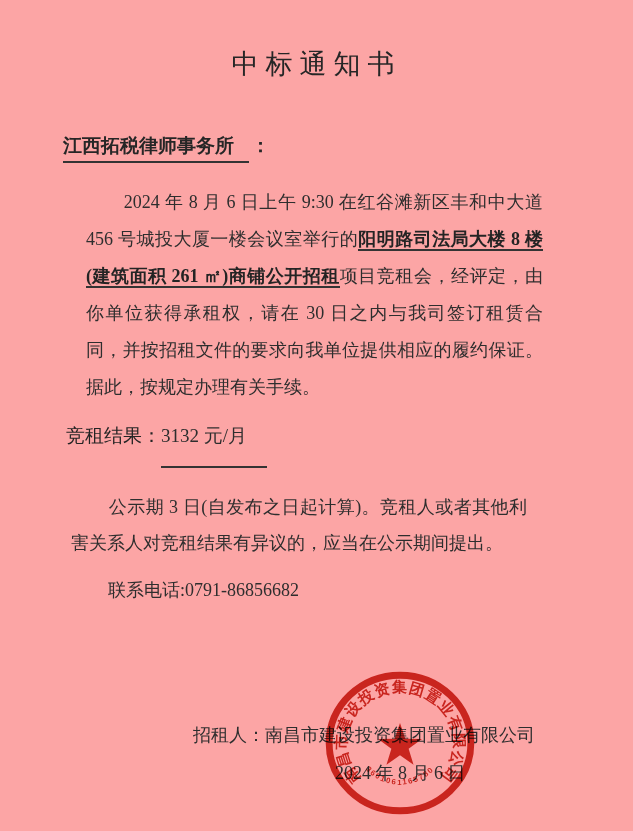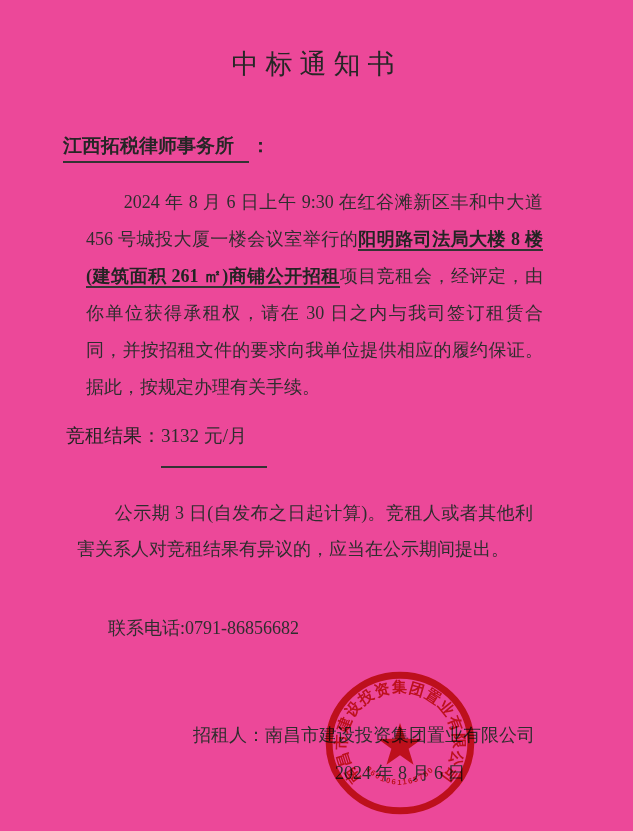--- a/index.html
+++ b/index.html
@@ -6,21 +6,21 @@
   body {
     width: 633px; height: 831px;
     background: #ffffff;
     font-family: "Liberation Serif", "DejaVu Serif", serif;
     color: #2e2e2e;
     overflow: hidden;
   }
   .page {
     position: relative;
     width: 633px; height: 831px;
-    background: #ec4899;
+    background: #fca5a5;
   }
   .title {
     position: absolute;
     top: 46px; left: 0; width: 100%;
     text-align: center;
     font-size: 27px;
     font-weight: normal;
     letter-spacing: 7px;
     color: #262626;
     margin: 0;
@@ -67,30 +67,30 @@
     padding-bottom: 17px;
     display: inline-block;
   }
   .notice {
     position: absolute;
     top: 489px; left: 71px; width: 456px;
     font-size: 18px;
     line-height: 36px;
     text-align: justify;
     text-indent: 2.1em;
-    margin: 6px;
+    margin: 0;
   }
   .info-line {
     position: absolute;
     left: 108px;
     font-size: 18px;
     white-space: nowrap;
   }
   .supervisor-line { top: 569px; }
-  .phone-line { top: 616px; }
+  .phone-line { top: 578px; }
   .sign-line {
     position: absolute;
     top: 723px; left: 193px;
     font-size: 18px;
     white-space: nowrap;
   }
   .date-line {
     position: absolute;
     top: 761px; left: 335px;
     font-size: 18px;

